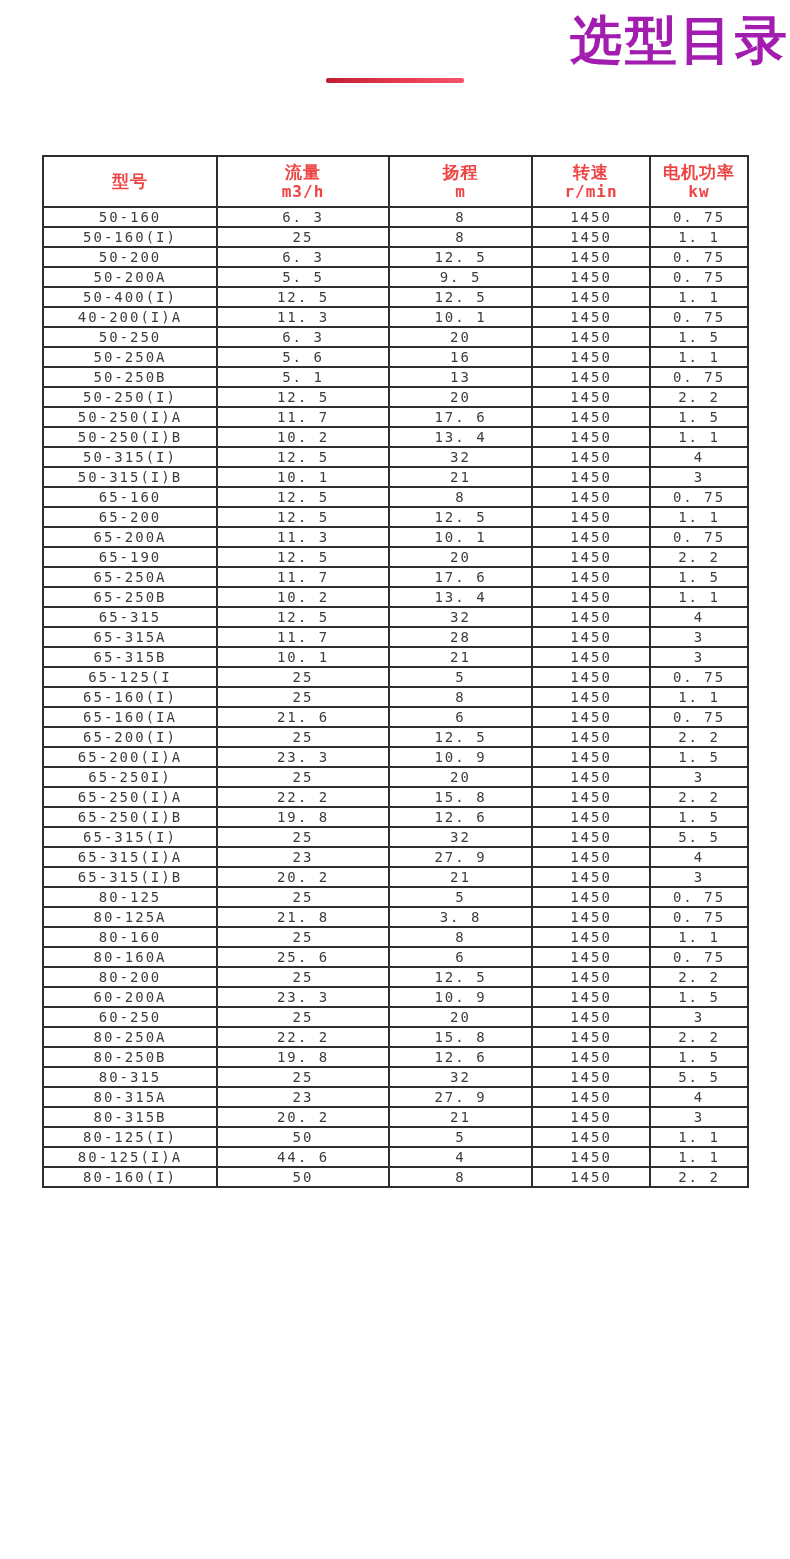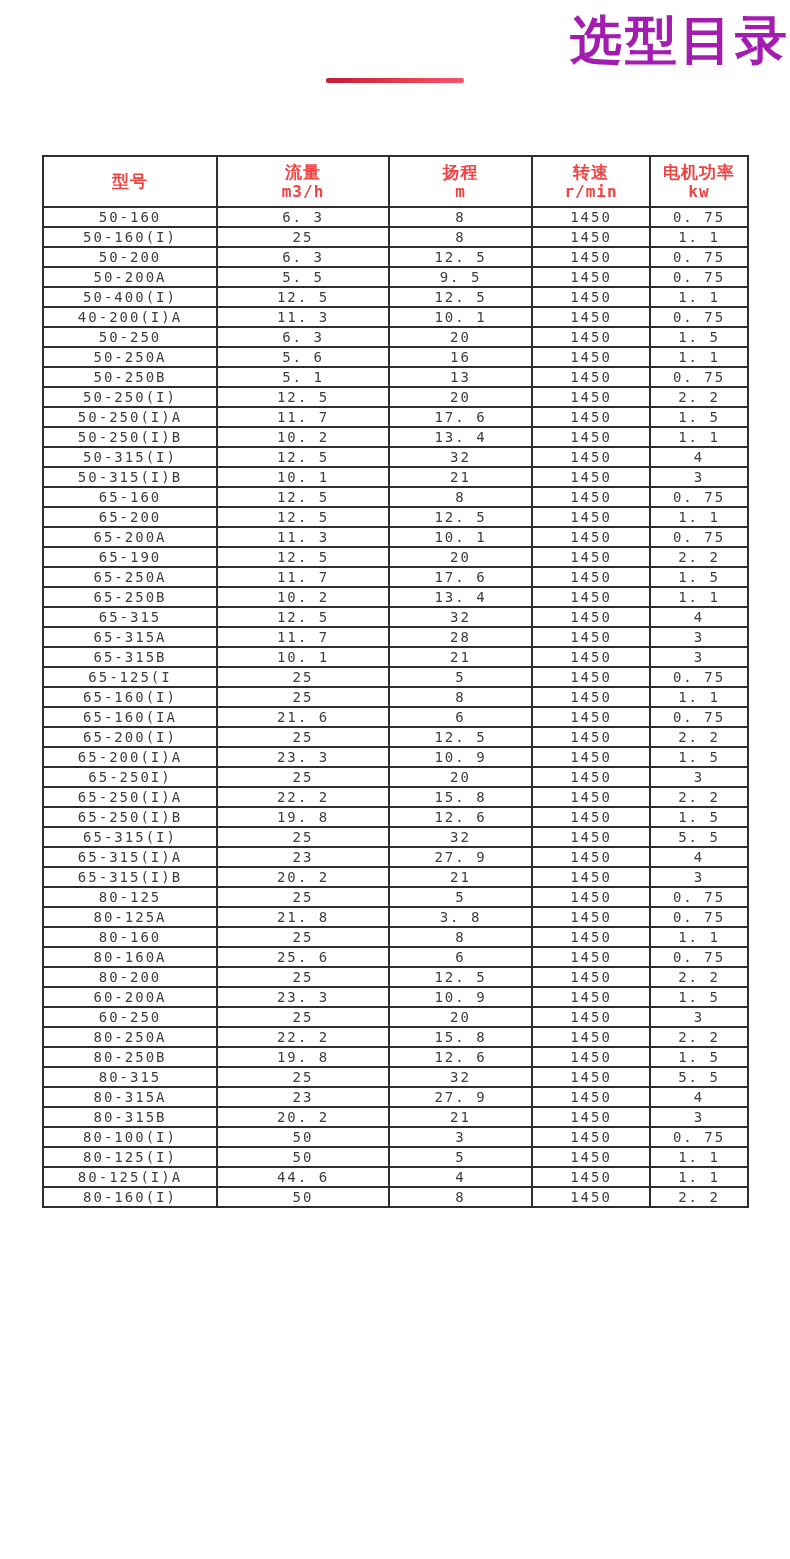--- a/index.html
+++ b/index.html
@@ -433,27 +433,20 @@
           <td>4</td>
         </tr>
         <tr>
           <td>80-315B</td>
           <td>20. 2</td>
           <td>21</td>
           <td>1450</td>
           <td>3</td>
         </tr>
         <tr>
-          <td>80-100(I)</td>
-          <td>50</td>
-          <td>3</td>
-          <td>1450</td>
-          <td>0. 75</td>
-        </tr>
-        <tr>
           <td>80-125(I)</td>
           <td>50</td>
           <td>5</td>
           <td>1450</td>
           <td>1. 1</td>
         </tr>
         <tr>
           <td>80-125(I)A</td>
           <td>44. 6</td>
           <td>4</td>

